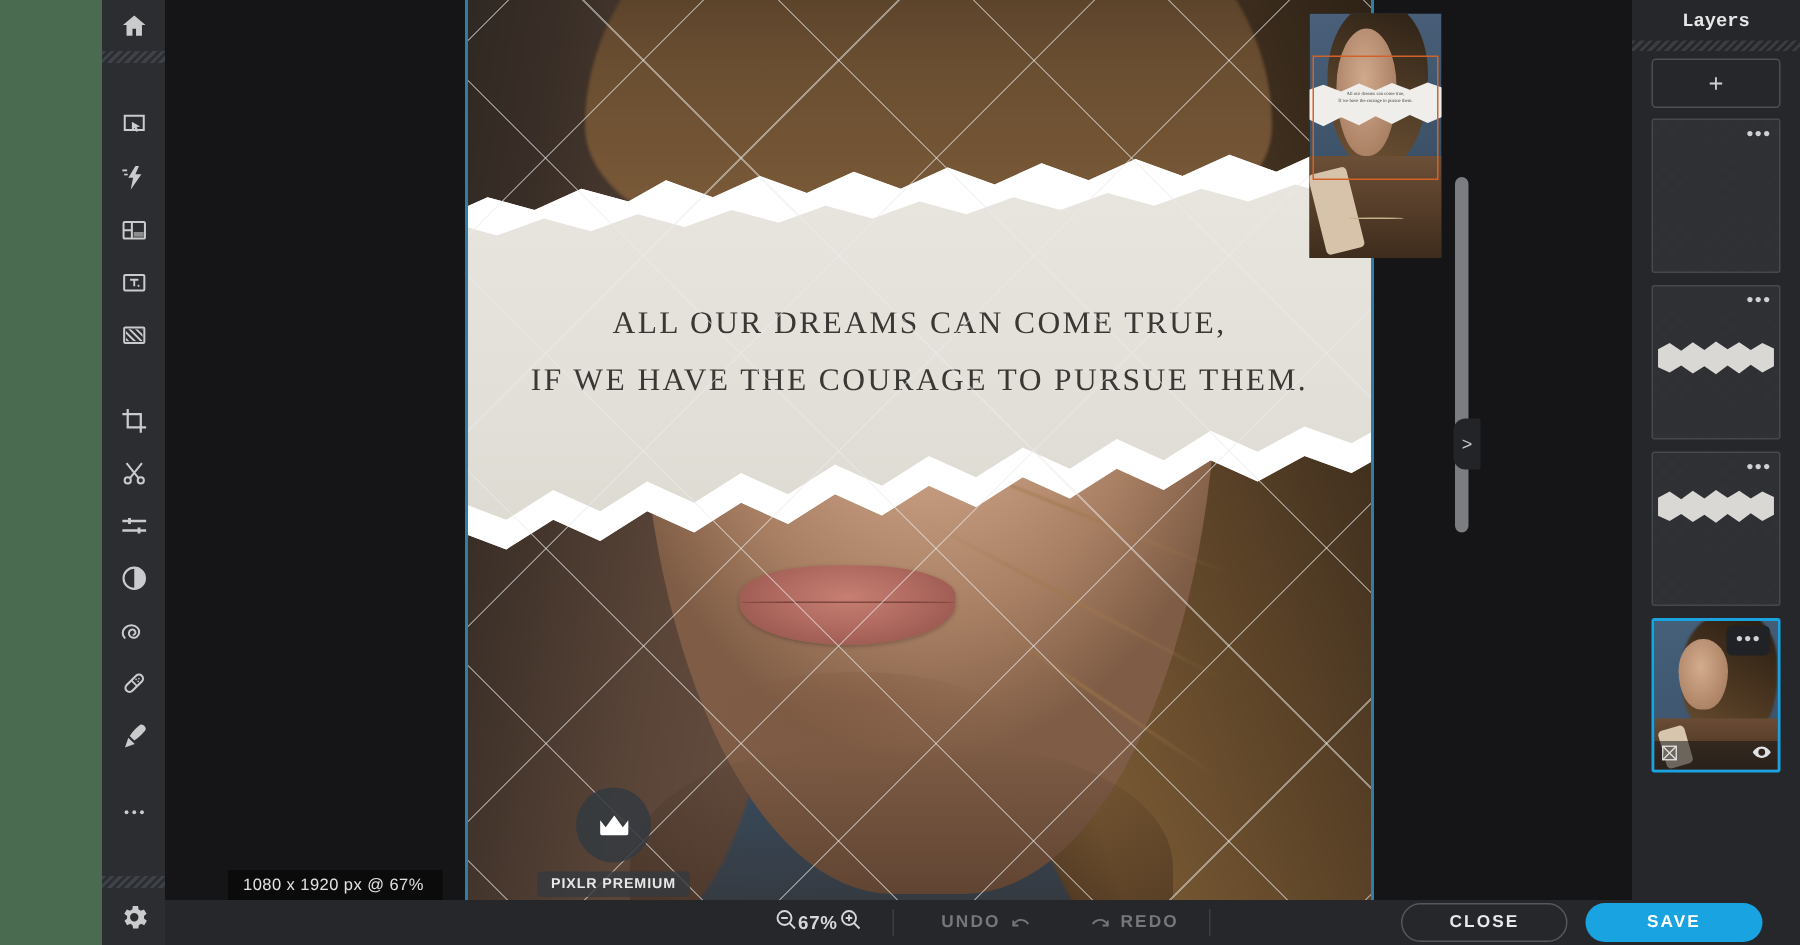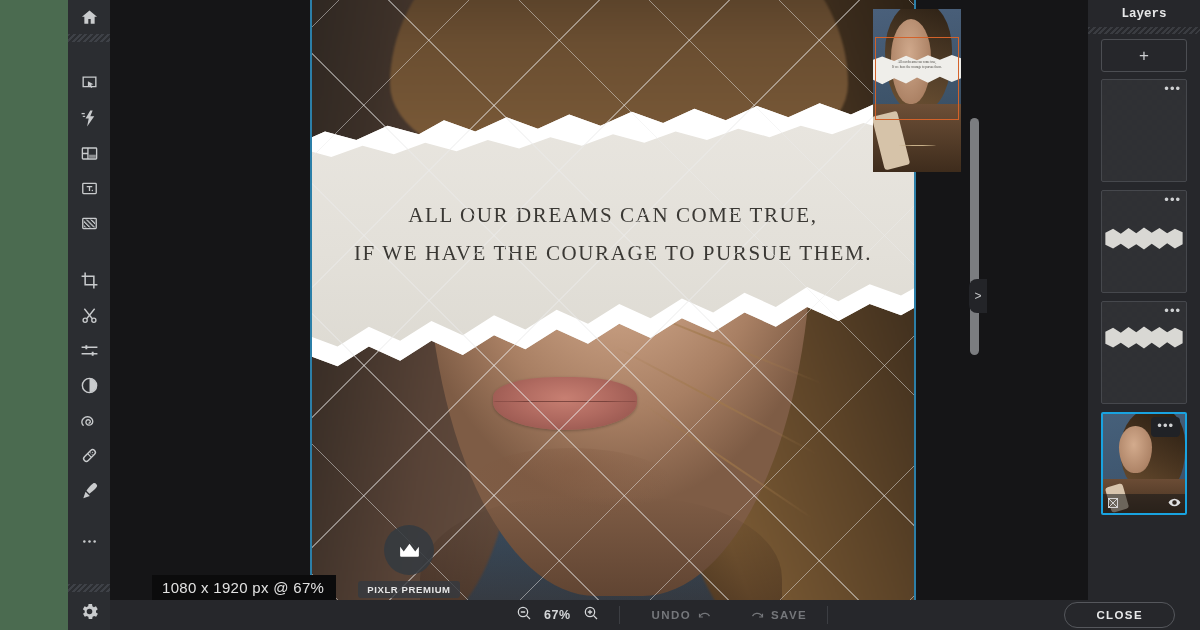--- a/index.html
+++ b/index.html
@@ -184,21 +184,21 @@
     background: rgba(52,58,64,.8);
     color: #e7e7e7;
     font-size: 9.5px; letter-spacing: .6px; font-weight: bold;
     padding: 3px 9px; border-radius: 3px; white-space: nowrap;
   }
   
   #status {
     position: absolute; left: 42px; bottom: 0;
     background: #0b0b0c;
     color: #e2e2e2;
-    font-size: 15px;
+    font-size: 11px;
     padding: 4px 12px 4px 10px;
     letter-spacing: .3px;
   }
 
   
   #navigator {
     position: absolute; right: 139px; top: 9px;
     width: 88px; height: 163px;
     background: #1b1b1d;
     overflow: hidden;
@@ -307,21 +307,21 @@
   }
 
   
   #bottombar {
     position: absolute; left: 42px; bottom: 0;
     width: 1090px; height: 30px;
     background: #26272b;
     display: flex; align-items: center;
     color: #d5d7d9;
   }
-  #zoom-group { display: flex; align-items: center; gap: 12px; margin-left: 406px; }
+  #zoom-group { display: flex; align-items: center; margin-left: 406px; }
   #zoom-value { font-size: 12.5px; font-weight: bold; letter-spacing: .5px; }
   .vsep { width: 1px; height: 18px; background: #3c3e43; margin: 0 20px; }
   #history-group { display: flex; align-items: center; gap: 26px; }
   .hist {
     display: flex; align-items: center; gap: 6px;
     color: #75777b; font-size: 11.5px; font-weight: bold; letter-spacing: 1.4px; padding-left: 12px;
   }
   #action-group { display: flex; align-items: center; gap: 12px; margin-left: auto; margin-right: 25px; }
   #close-btn {
     border: 1px solid #55575c; border-radius: 14px;
@@ -591,24 +591,25 @@
         <svg width="15" height="15" viewBox="0 0 24 24" fill="none" stroke="currentColor" stroke-width="1.9">
           <path d="M4 14c2-4 6-6 10-5.4 3 .5 5 2.4 6 4.4"></path>
             <path d="M4 9v5.4h5.4"></path>
         </svg>
       </span>
       <span class="hist">
         <svg width="15" height="15" viewBox="0 0 24 24" fill="none" stroke="currentColor" stroke-width="1.9">
           <path d="M20 14c-2-4-6-6-10-5.4-3 .5-5 2.4-6 4.4"></path>
             <path d="M20 9v5.4h-5.4"></path>
         </svg>
-        <span>SAVE</span>
+        <span>REDO</span>
       </span>
     </div>
 
     <div class="vsep"></div>
 
     <div id="action-group">
       <div id="close-btn">CLOSE</div>
+      <div id="save-btn">SAVE</div>
     </div>
   </div>
 
 </div>
 
 </body></html>

